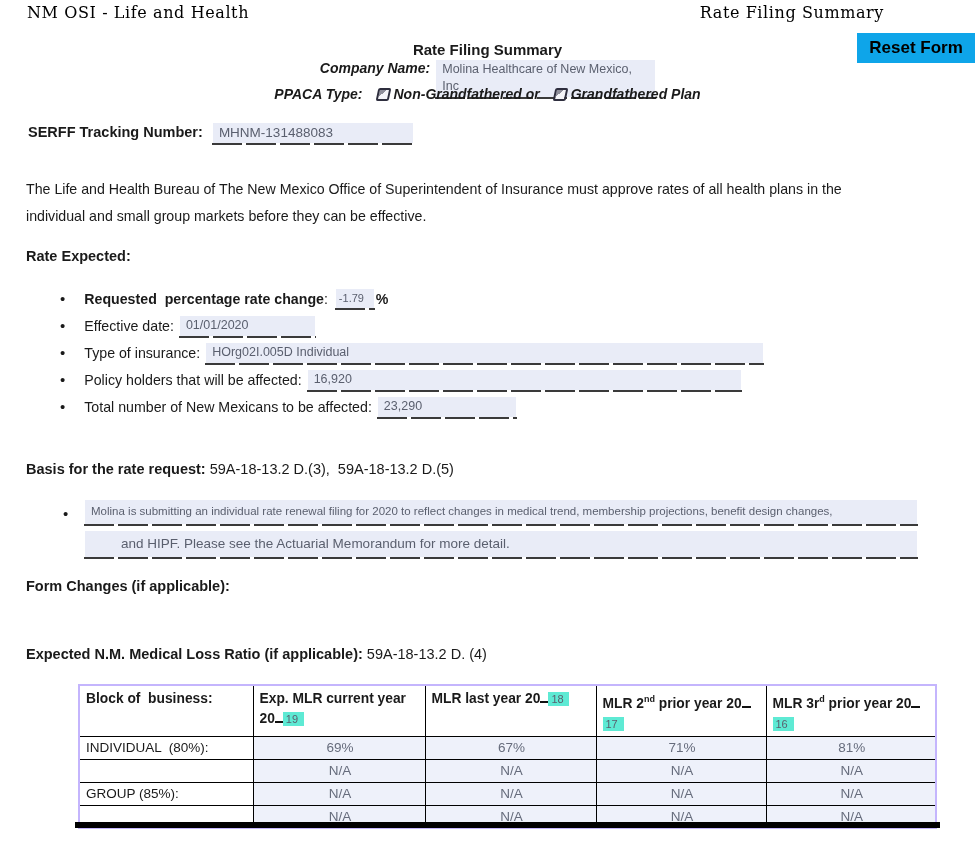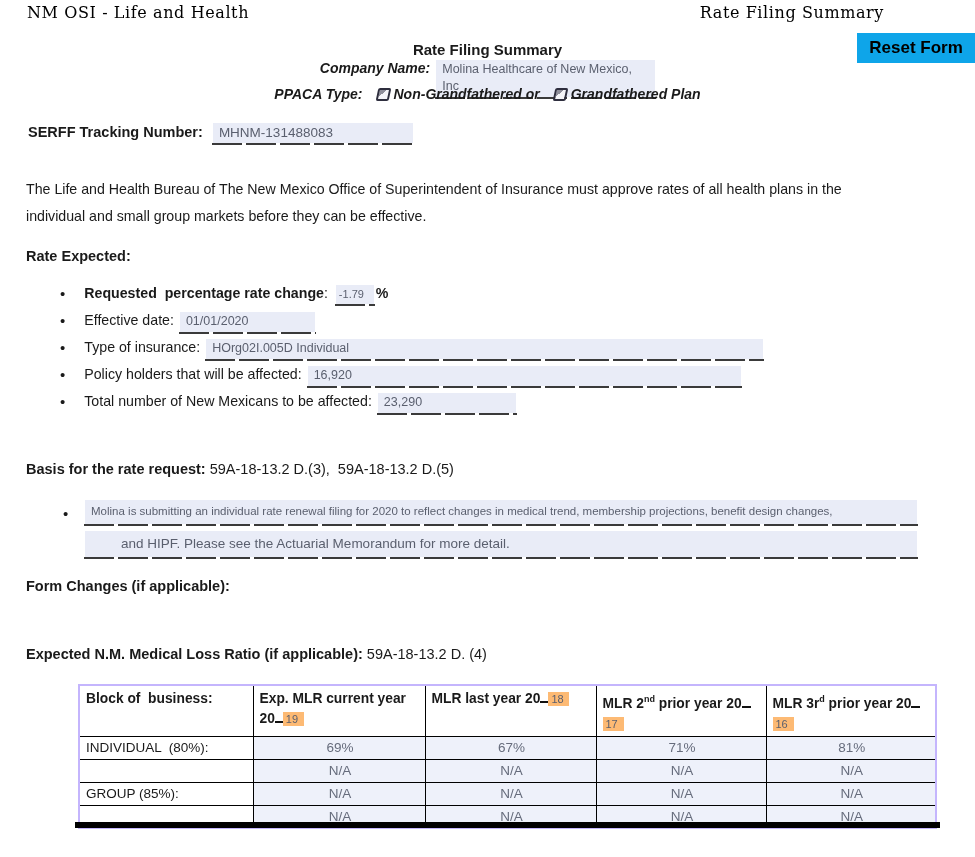--- a/index.html
+++ b/index.html
@@ -50,21 +50,21 @@
   .intro { position:absolute; top:176px; left:26px; width:845px; font-size:14.2px; line-height:27px; }
 
   .h-bold { position:absolute; left:26px; font-weight:bold; font-size:14.5px; }
   .rate-request { top:248px; }
   .form-changes { top:578px; }
   .mlr-line { top:646px; }
   .basis-line { top:461px; }
   .h-bold .reg { font-weight:normal; }
 
   ul.bullets { position:absolute; top:285px; left:60px; list-style:none; width:880px; }
-  ul.bullets li { height:27px; display:flex; align-items:flex-start; font-size:14.2px; }
+  ul.bullets li { height:27px; display:flex; align-items:center; font-size:14.2px; }
   ul.bullets li::before { content:"•"; font-size:15px; margin-right:19px; }
   li .lead-bold { font-weight:bold; }
   .fld-pct  { font-size:11px; width:38px; padding:1px 3px; margin-left:4px; text-align:left; }
   .pct-sign { font-weight:bold; margin-left:2px; }
   .fld-date { width:135px; margin-left:6px; font-size:12.5px; }
   .fld-ins  { width:557px; margin-left:6px; font-size:12.5px; }
   .fld-pol  { width:433px; margin-left:6px; font-size:12.5px; }
   .fld-tot  { width:138px; margin-left:6px; font-size:12.5px; }
 
   .basis-dot { position:absolute; left:63px; top:505px; font-size:15px; }
@@ -80,21 +80,21 @@
   table.mlr th {
     font-size:13.8px; font-weight:bold; text-align:left; vertical-align:top;
     padding:3px 5px 2px 6px; height:47px; line-height:20px;
   }
   table.mlr td { height:23px; font-size:13.5px; padding:0 4px 0 6px; }
   td.cell-val {
     background:#eef1fa; color:#666c7c; text-align:center; font-size:12px; padding:0;
     cursor:text;
   }
   .yr {
-    display:inline-block; min-width:21px; background:#fdba74; color:#5a5f6e;
+    display:inline-block; min-width:21px; background:#5eead4; color:#5a5f6e;
     font-size:11px; font-weight:normal; line-height:14px; padding:0 3px; text-align:left;
   }
   .useg { display:inline-block; width:9px; height:3px; border-bottom:2px solid #111; margin-right:-1px; }
   sup { font-size:9px; }
 
   .bottom-bar { position:absolute; top:822px; left:75px; width:865px; height:6px; background:#000; }
 </style>
 </head>
 <body>
 

